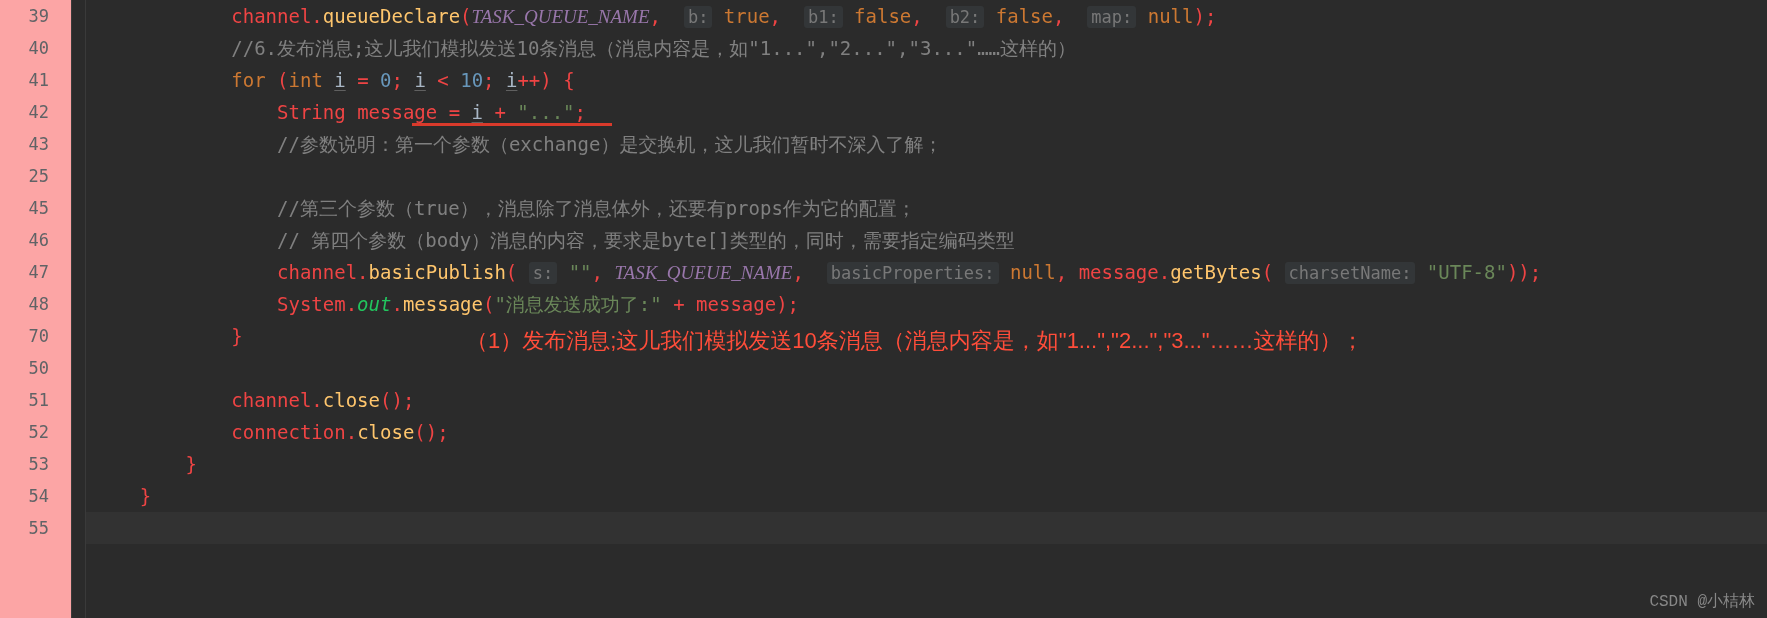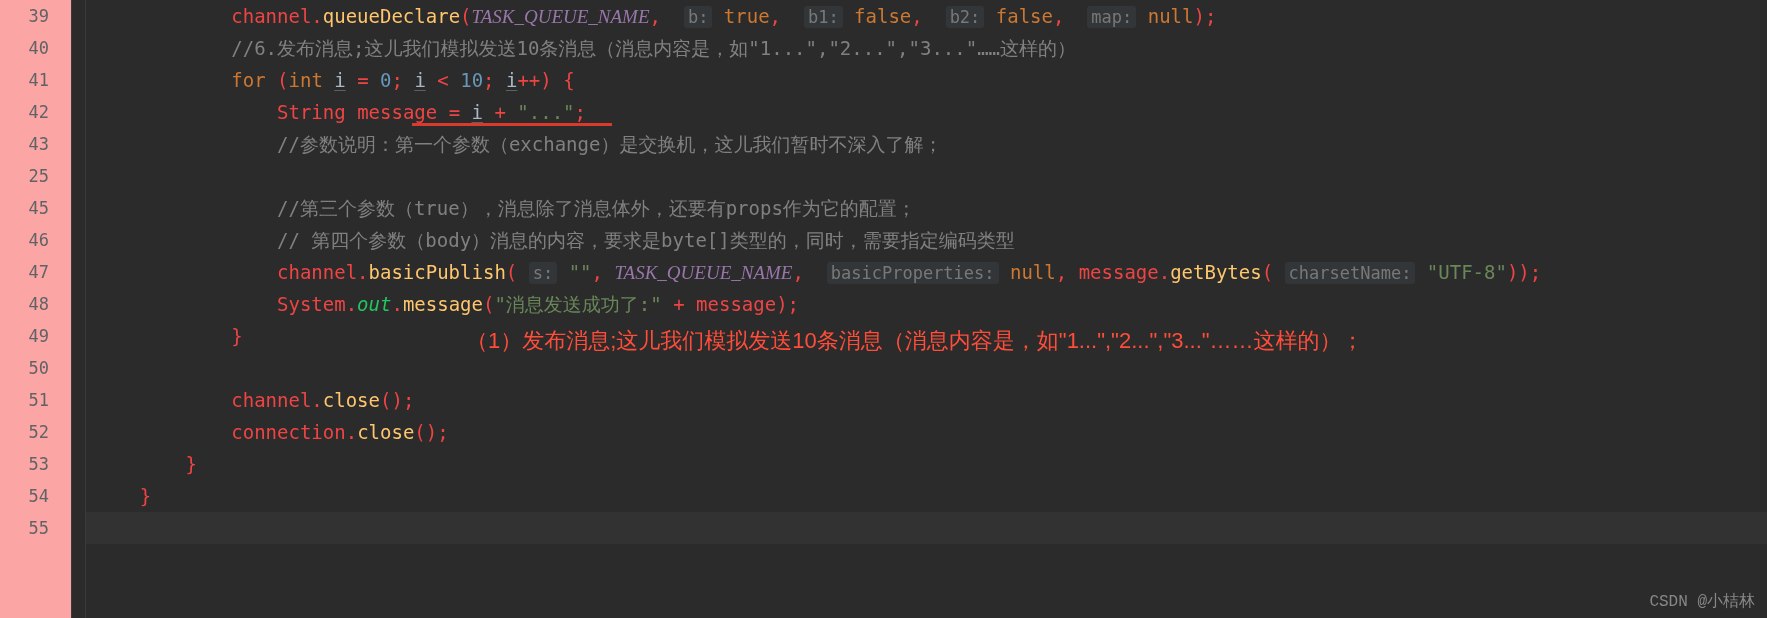--- a/index.html
+++ b/index.html
@@ -91,21 +91,21 @@
     <div class="line-number">39</div>
     <div class="line-number">40</div>
     <div class="line-number">41</div>
     <div class="line-number">42</div>
     <div class="line-number">43</div>
     <div class="line-number">25</div>
     <div class="line-number">45</div>
     <div class="line-number">46</div>
     <div class="line-number">47</div>
     <div class="line-number">48</div>
-    <div class="line-number">49</div>
+    <div class="line-number">70</div>
     <div class="line-number">50</div>
     <div class="line-number">51</div>
     <div class="line-number">52</div>
     <div class="line-number">53</div>
     <div class="line-number">54</div>
     <div class="line-number">55</div>
   </div>
   <div class="fold-col"></div>
   <div class="code-area">
 

